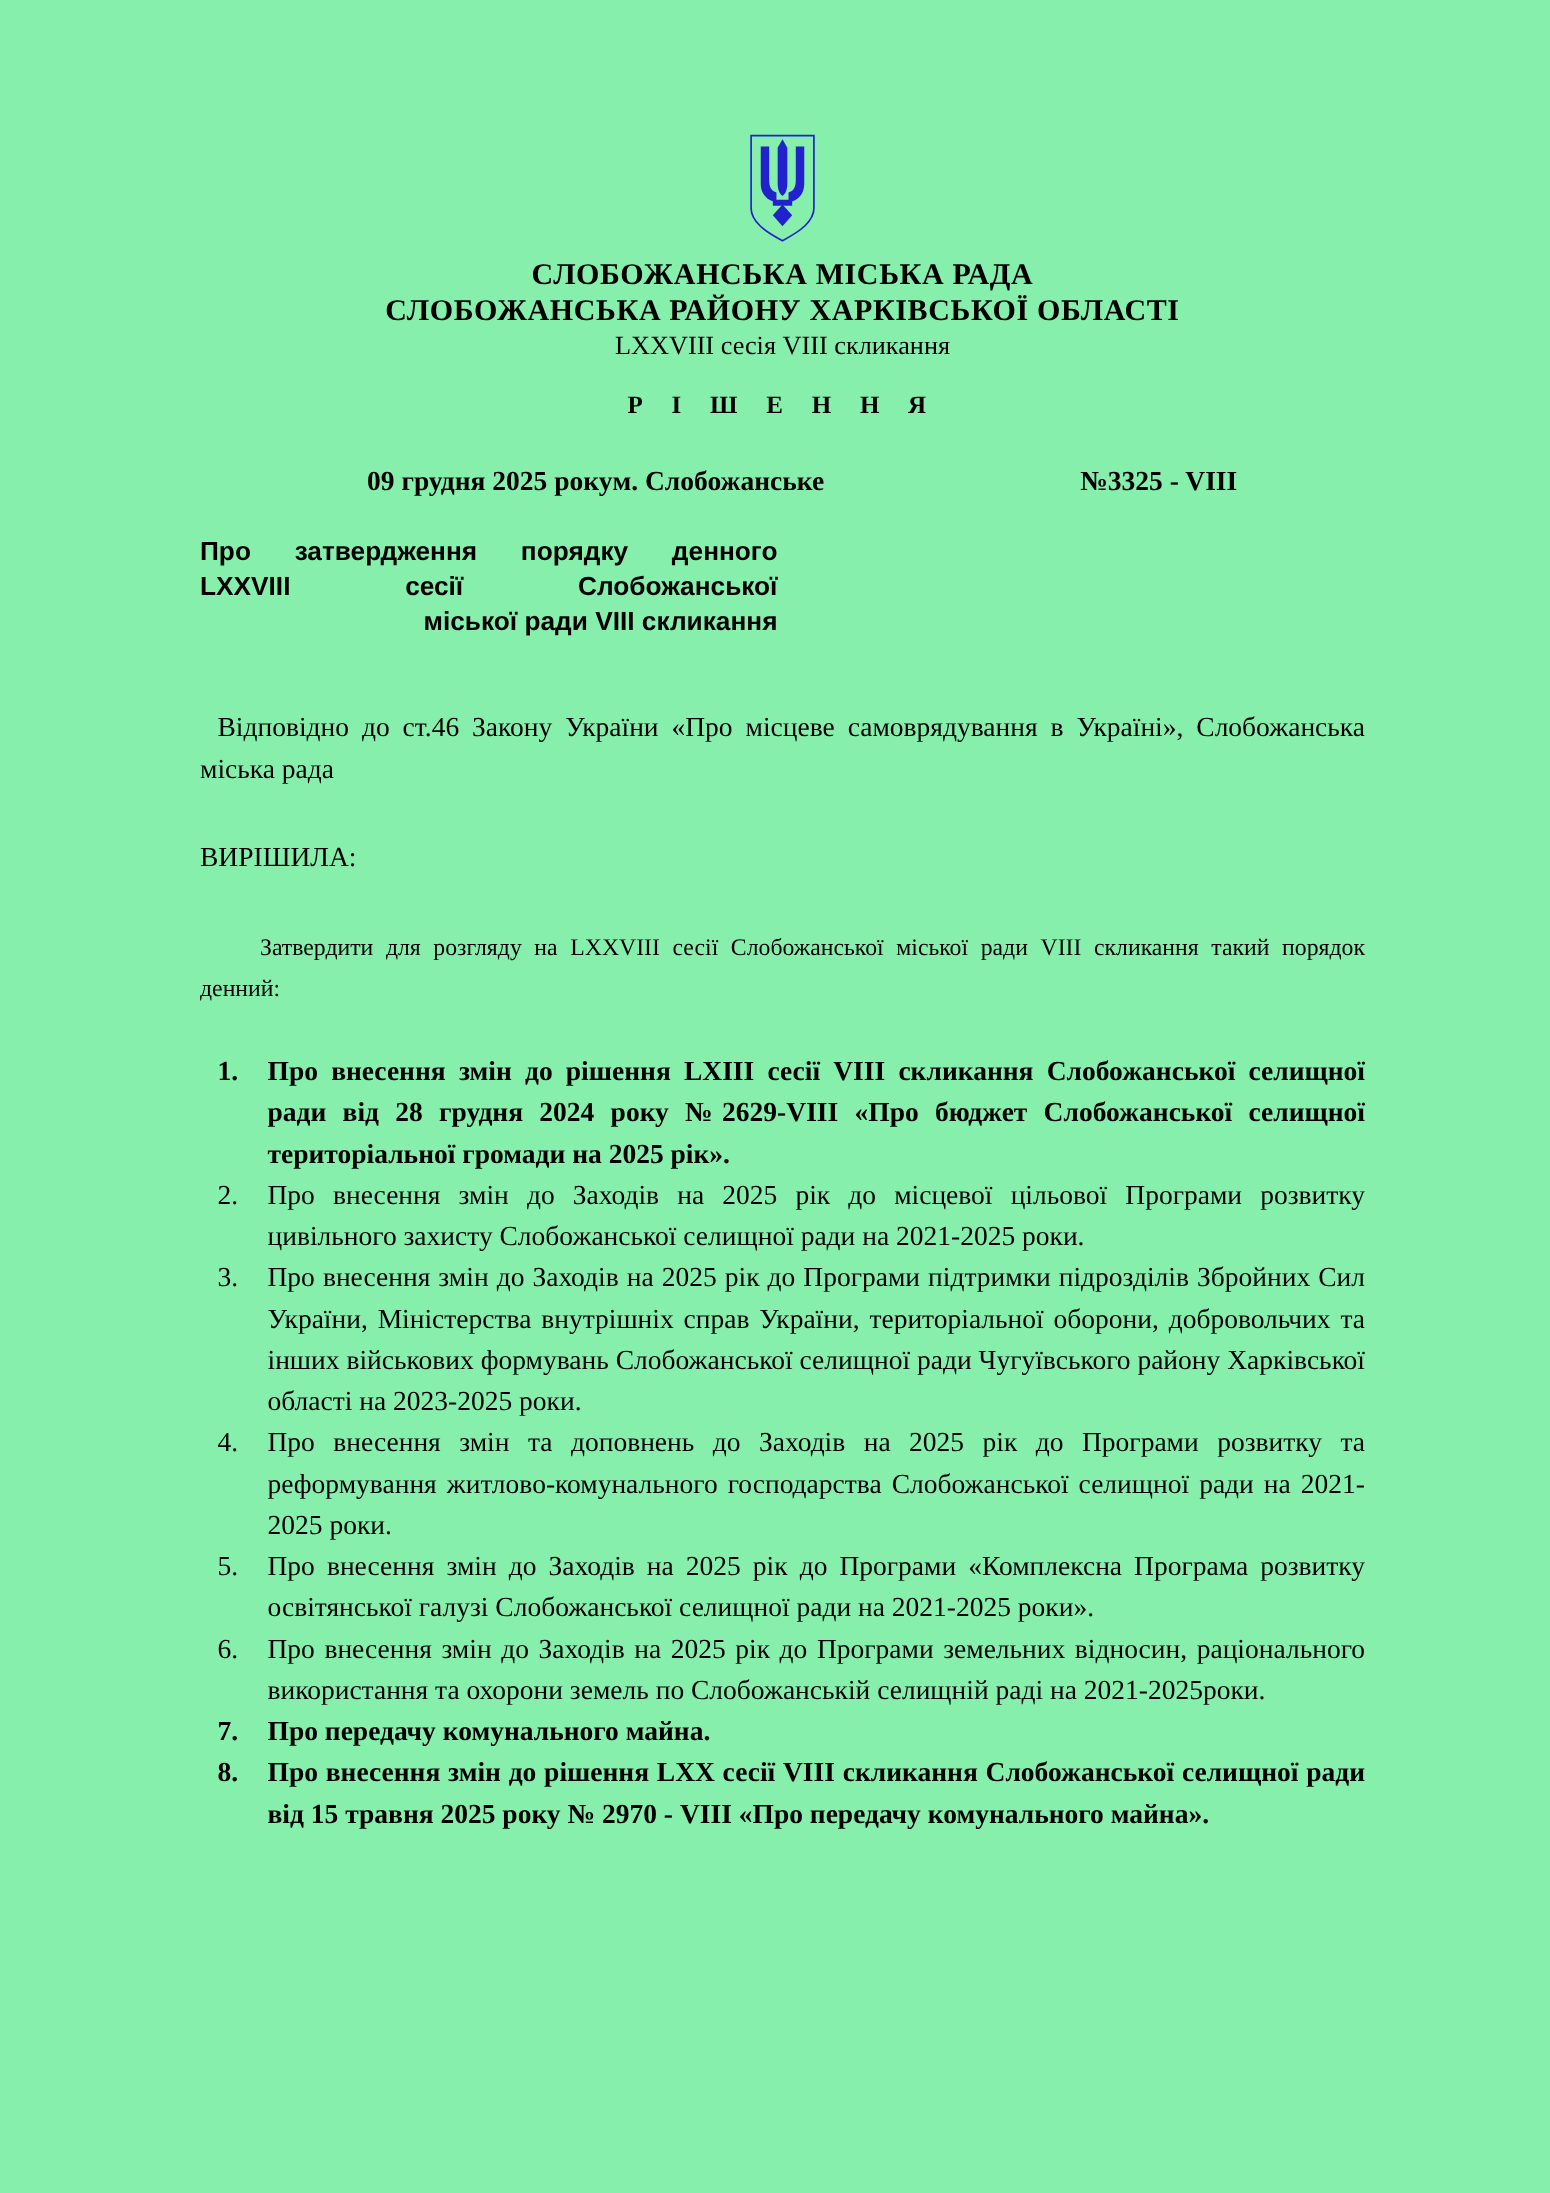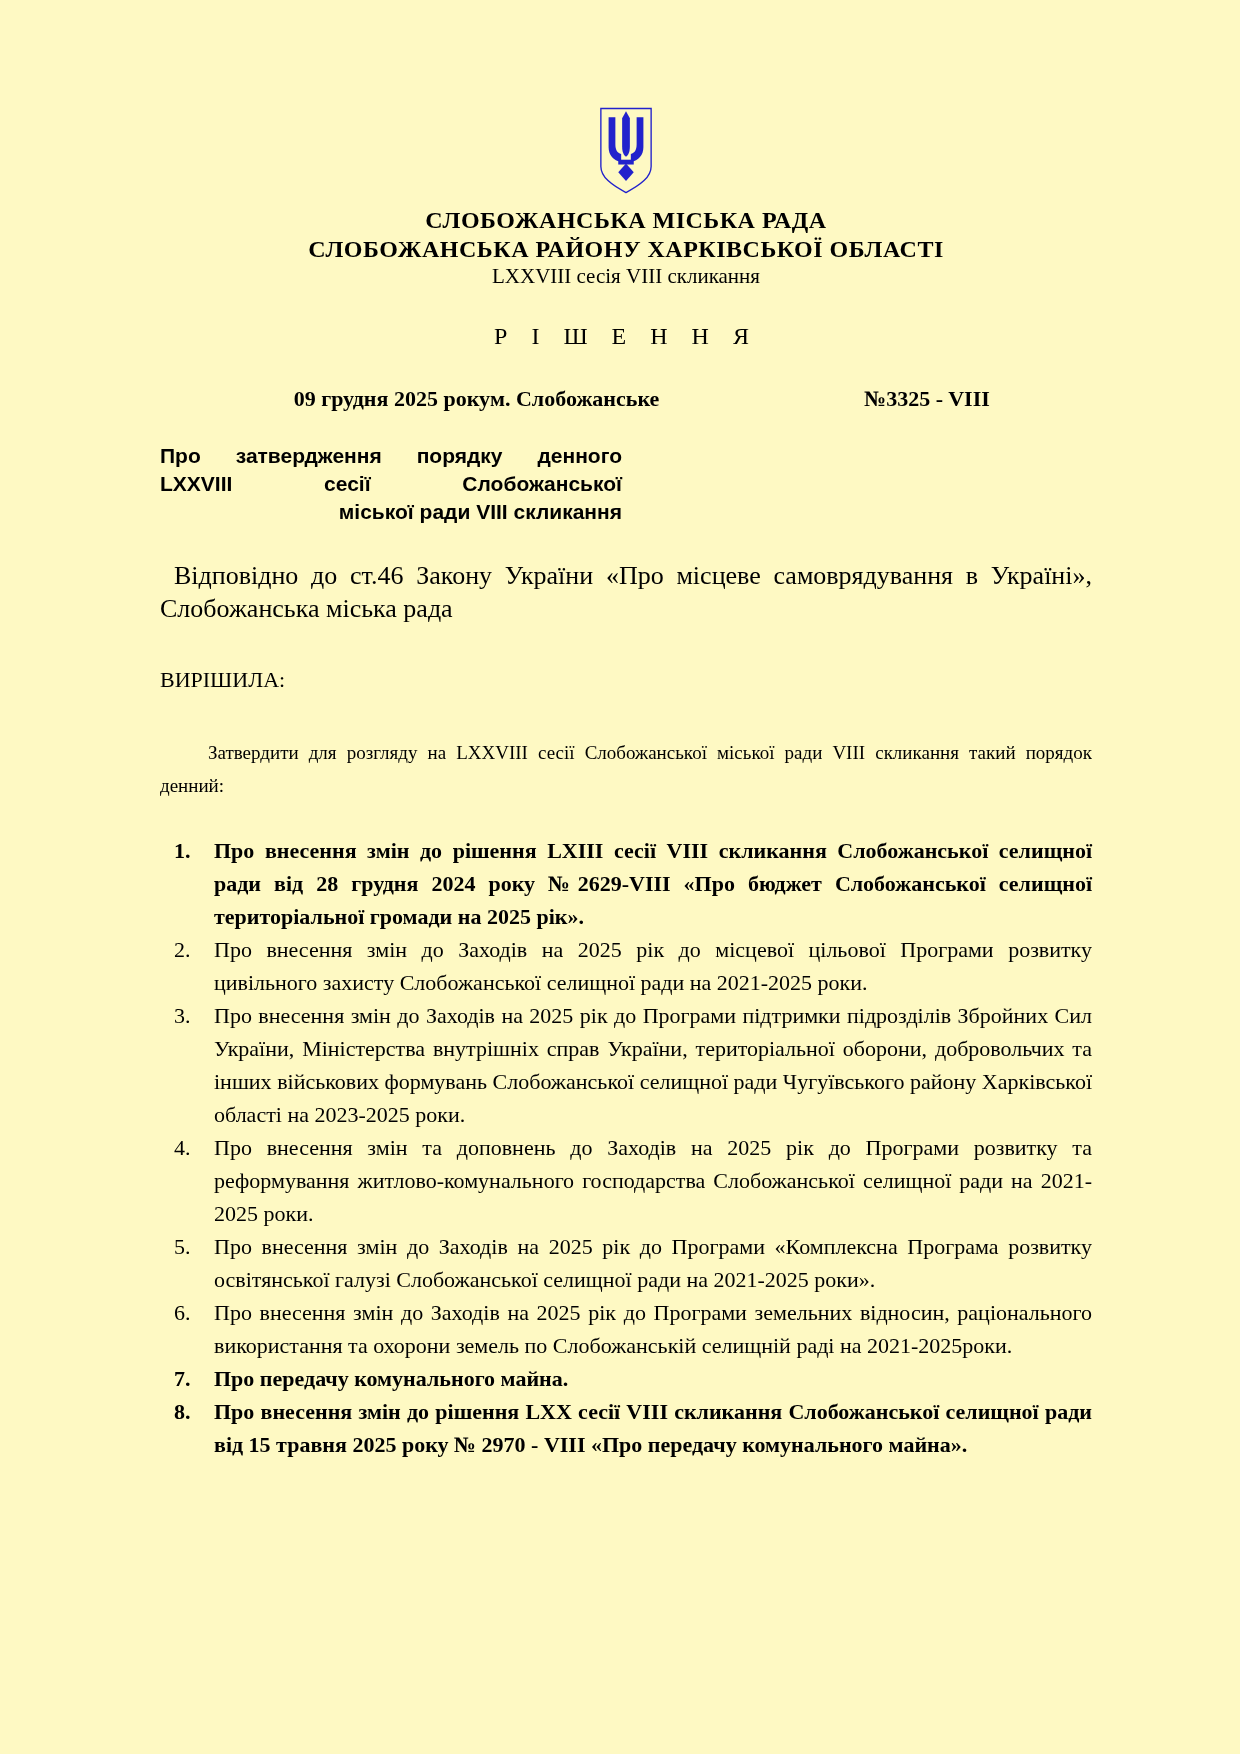--- a/index.html
+++ b/index.html
@@ -1,53 +1,53 @@
 <!DOCTYPE html>
 <html lang="uk"><head>
 <meta charset="utf-8">
 <style>
   html,body { margin:0; padding:0; background:#ffffff; }
   .page {
     position:relative;
     width:1240px; height:1754px;
-    background:#fef9c3;
+    background:#86efac;
     box-sizing:border-box;
     padding:106px 148px 40px 160px;
     font-family:"Liberation Serif", serif;
     color:#000000;
     overflow:hidden;
   }
   
   .emblem-wrap { text-align:center; height:92px; margin-bottom:8px; }
   .emblem-wrap svg { width:58px; height:90px; }
   
   .hdr { text-align:center; }
   .hdr-line1, .hdr-line2 {
     font-size:24px; font-weight:bold; line-height:29px; letter-spacing:0.5px;
   }
   .hdr-line3 { font-size:21px; line-height:25px; }
   
   .doc-title {
-    text-align:center; font-size:24px; font-weight:normal;
-    letter-spacing:9px; margin-top:34px;
+    text-align:center; font-size:20px; font-weight:bold;
+    letter-spacing:9px; margin-top:24px;
   }
   
   .meta-row {
     display:flex; margin-top:36px; font-size:22px; font-weight:bold;
   }
   .meta-date  { width:330px; flex:none;text-align:right; }
   .meta-place { flex:1; text-align:left; }
   .meta-num   { width:330px; flex:none; text-align:center; }
   
   .subject { width:462px; margin-top:30px; font-family:"Liberation Sans", sans-serif;
              font-size:21px; font-weight:bold; line-height:28px; }
   .subject .jline { text-align:justify; text-align-last:justify; }
   .subject .lline { text-align:right; }
   
-  .preamble { margin-top:33px; font-size:26px; line-height:33px;
+  .preamble { margin-top:53px; font-size:22px; line-height:33px;
               text-align:justify; text-indent:14px; }
   .resolved { margin-top:38px; font-size:22px; line-height:33px; }
   .intro    { margin-top:40px; font-size:19px; line-height:33px;
               text-align:justify; text-indent:48px; }
   
   .agenda { margin-top:32px; }
   .agenda-item { display:flex; font-size:22px; line-height:33px; margin-left:14px; }
   .agenda-item .num  { width:40px; flex:none; }
   .agenda-item .itext { flex:1; text-align:justify; }
   .agenda-item.b { font-weight:bold; }

